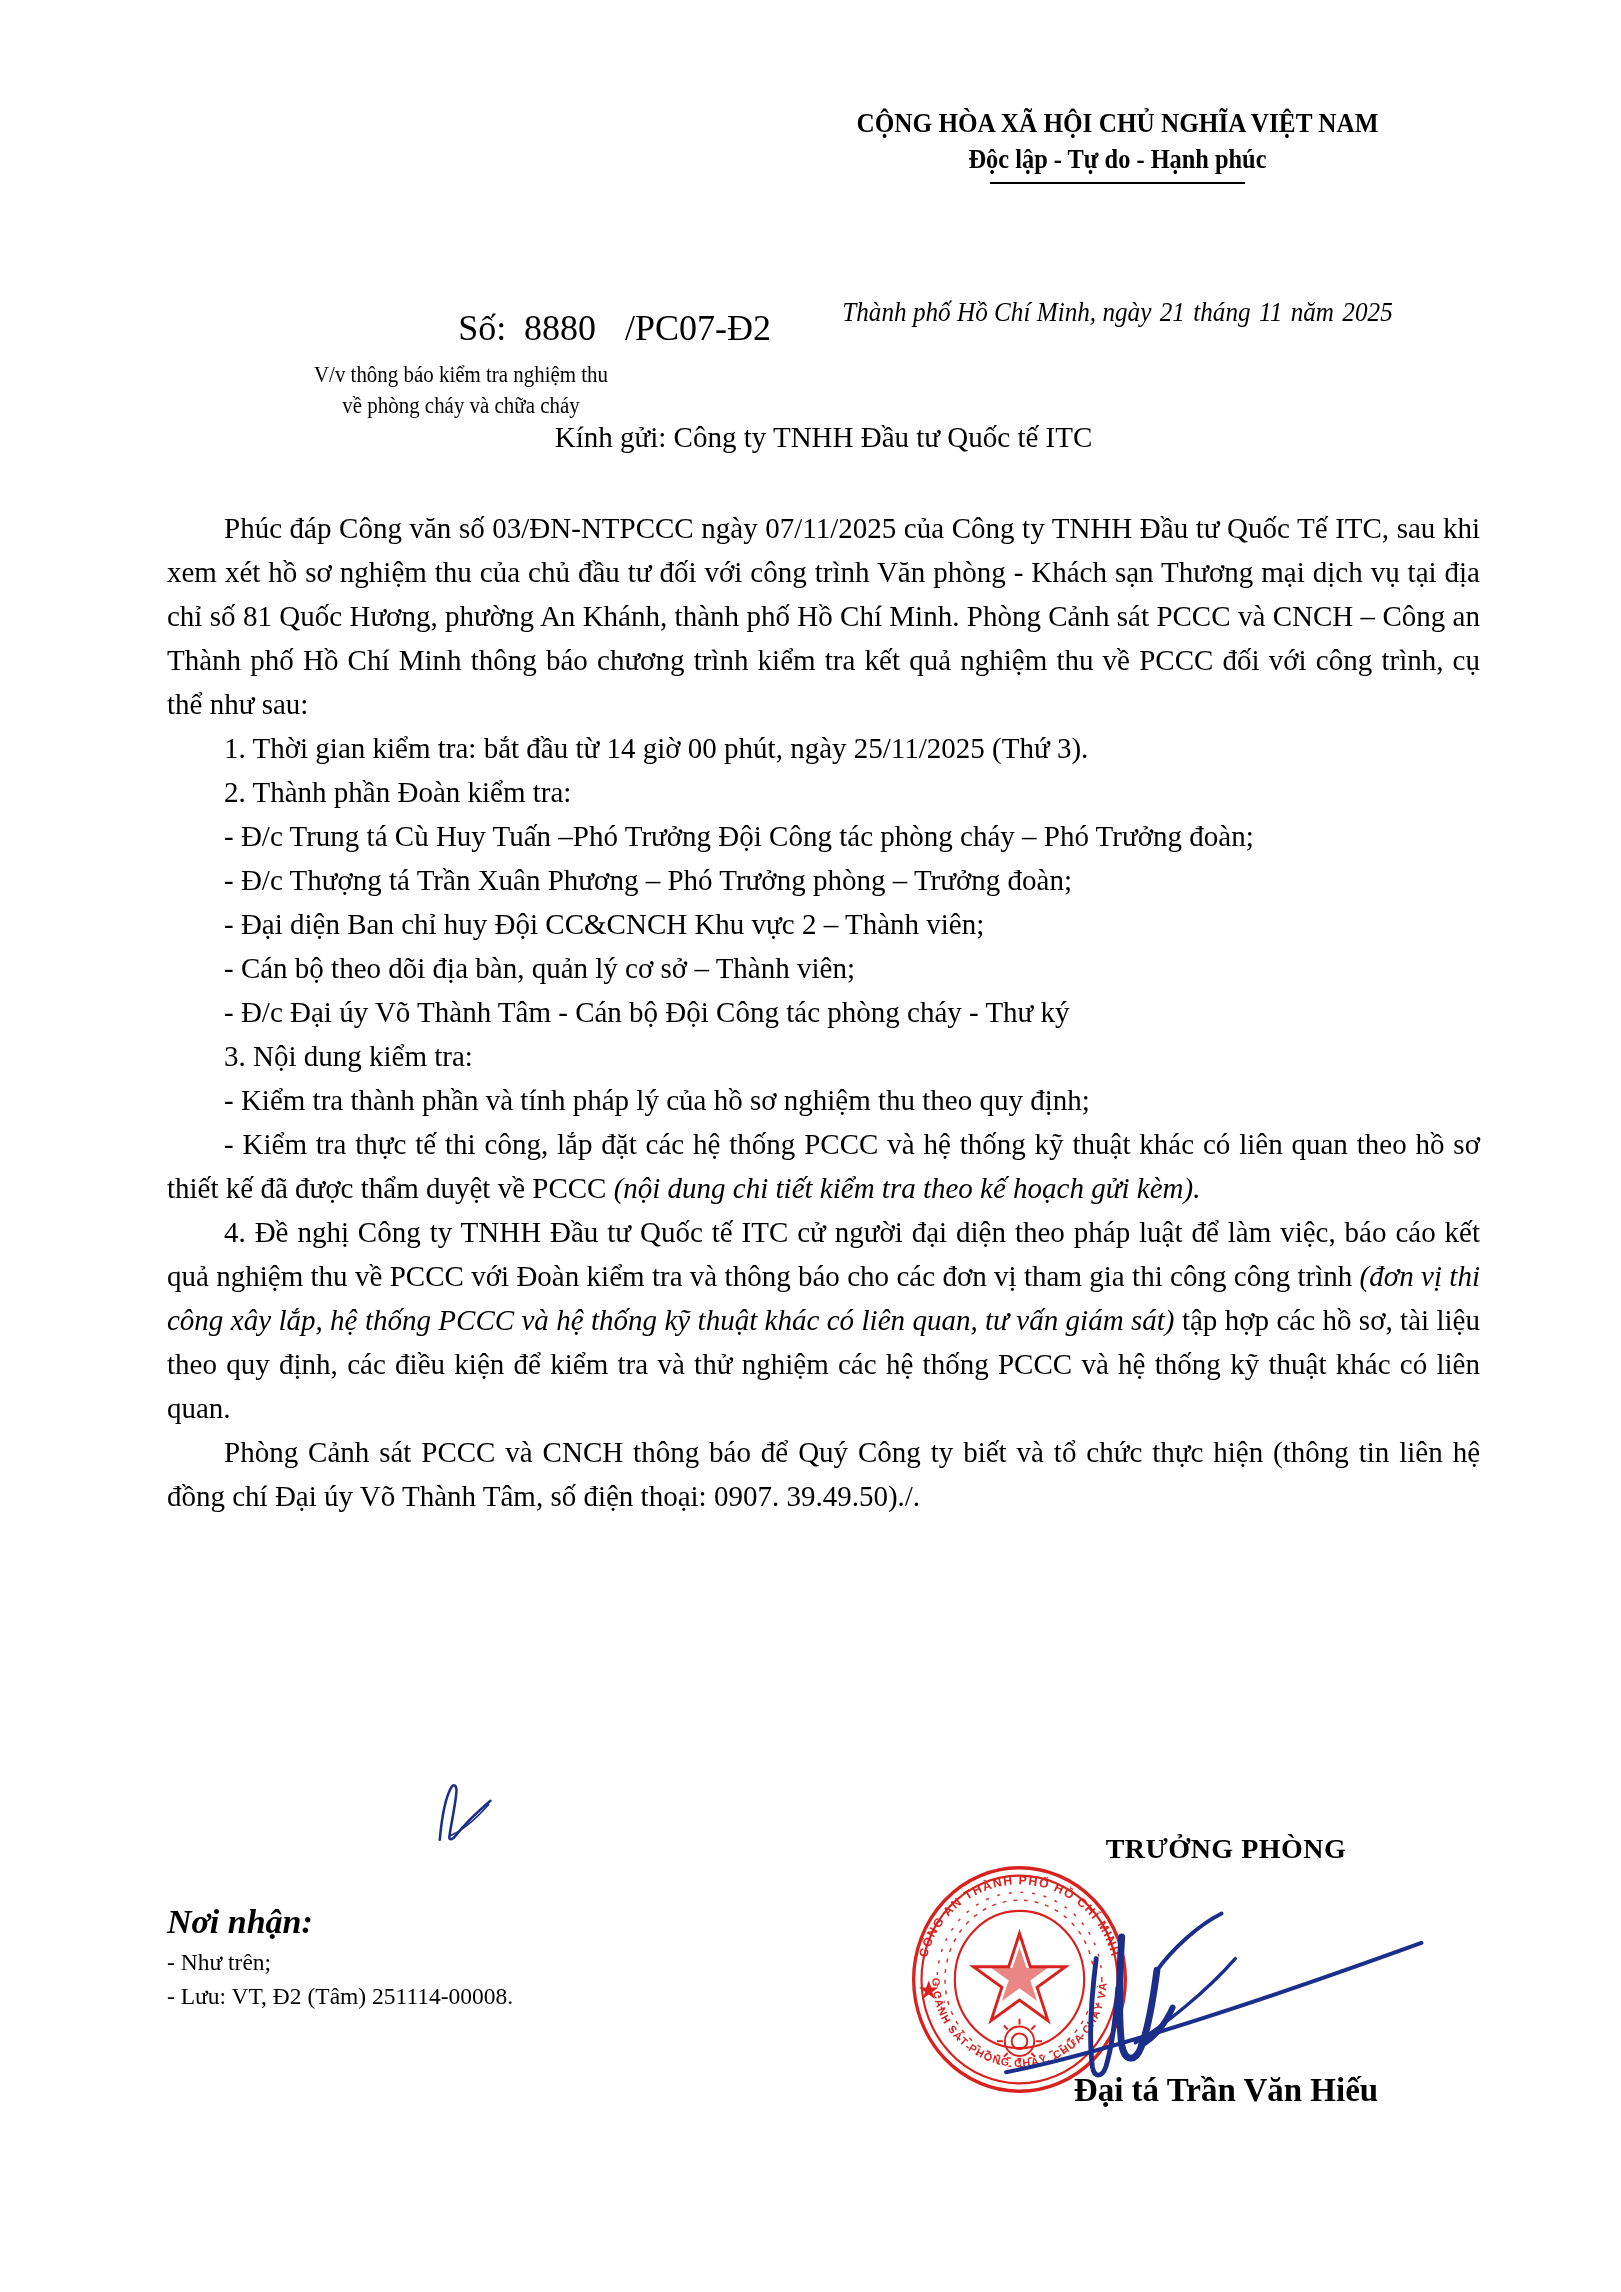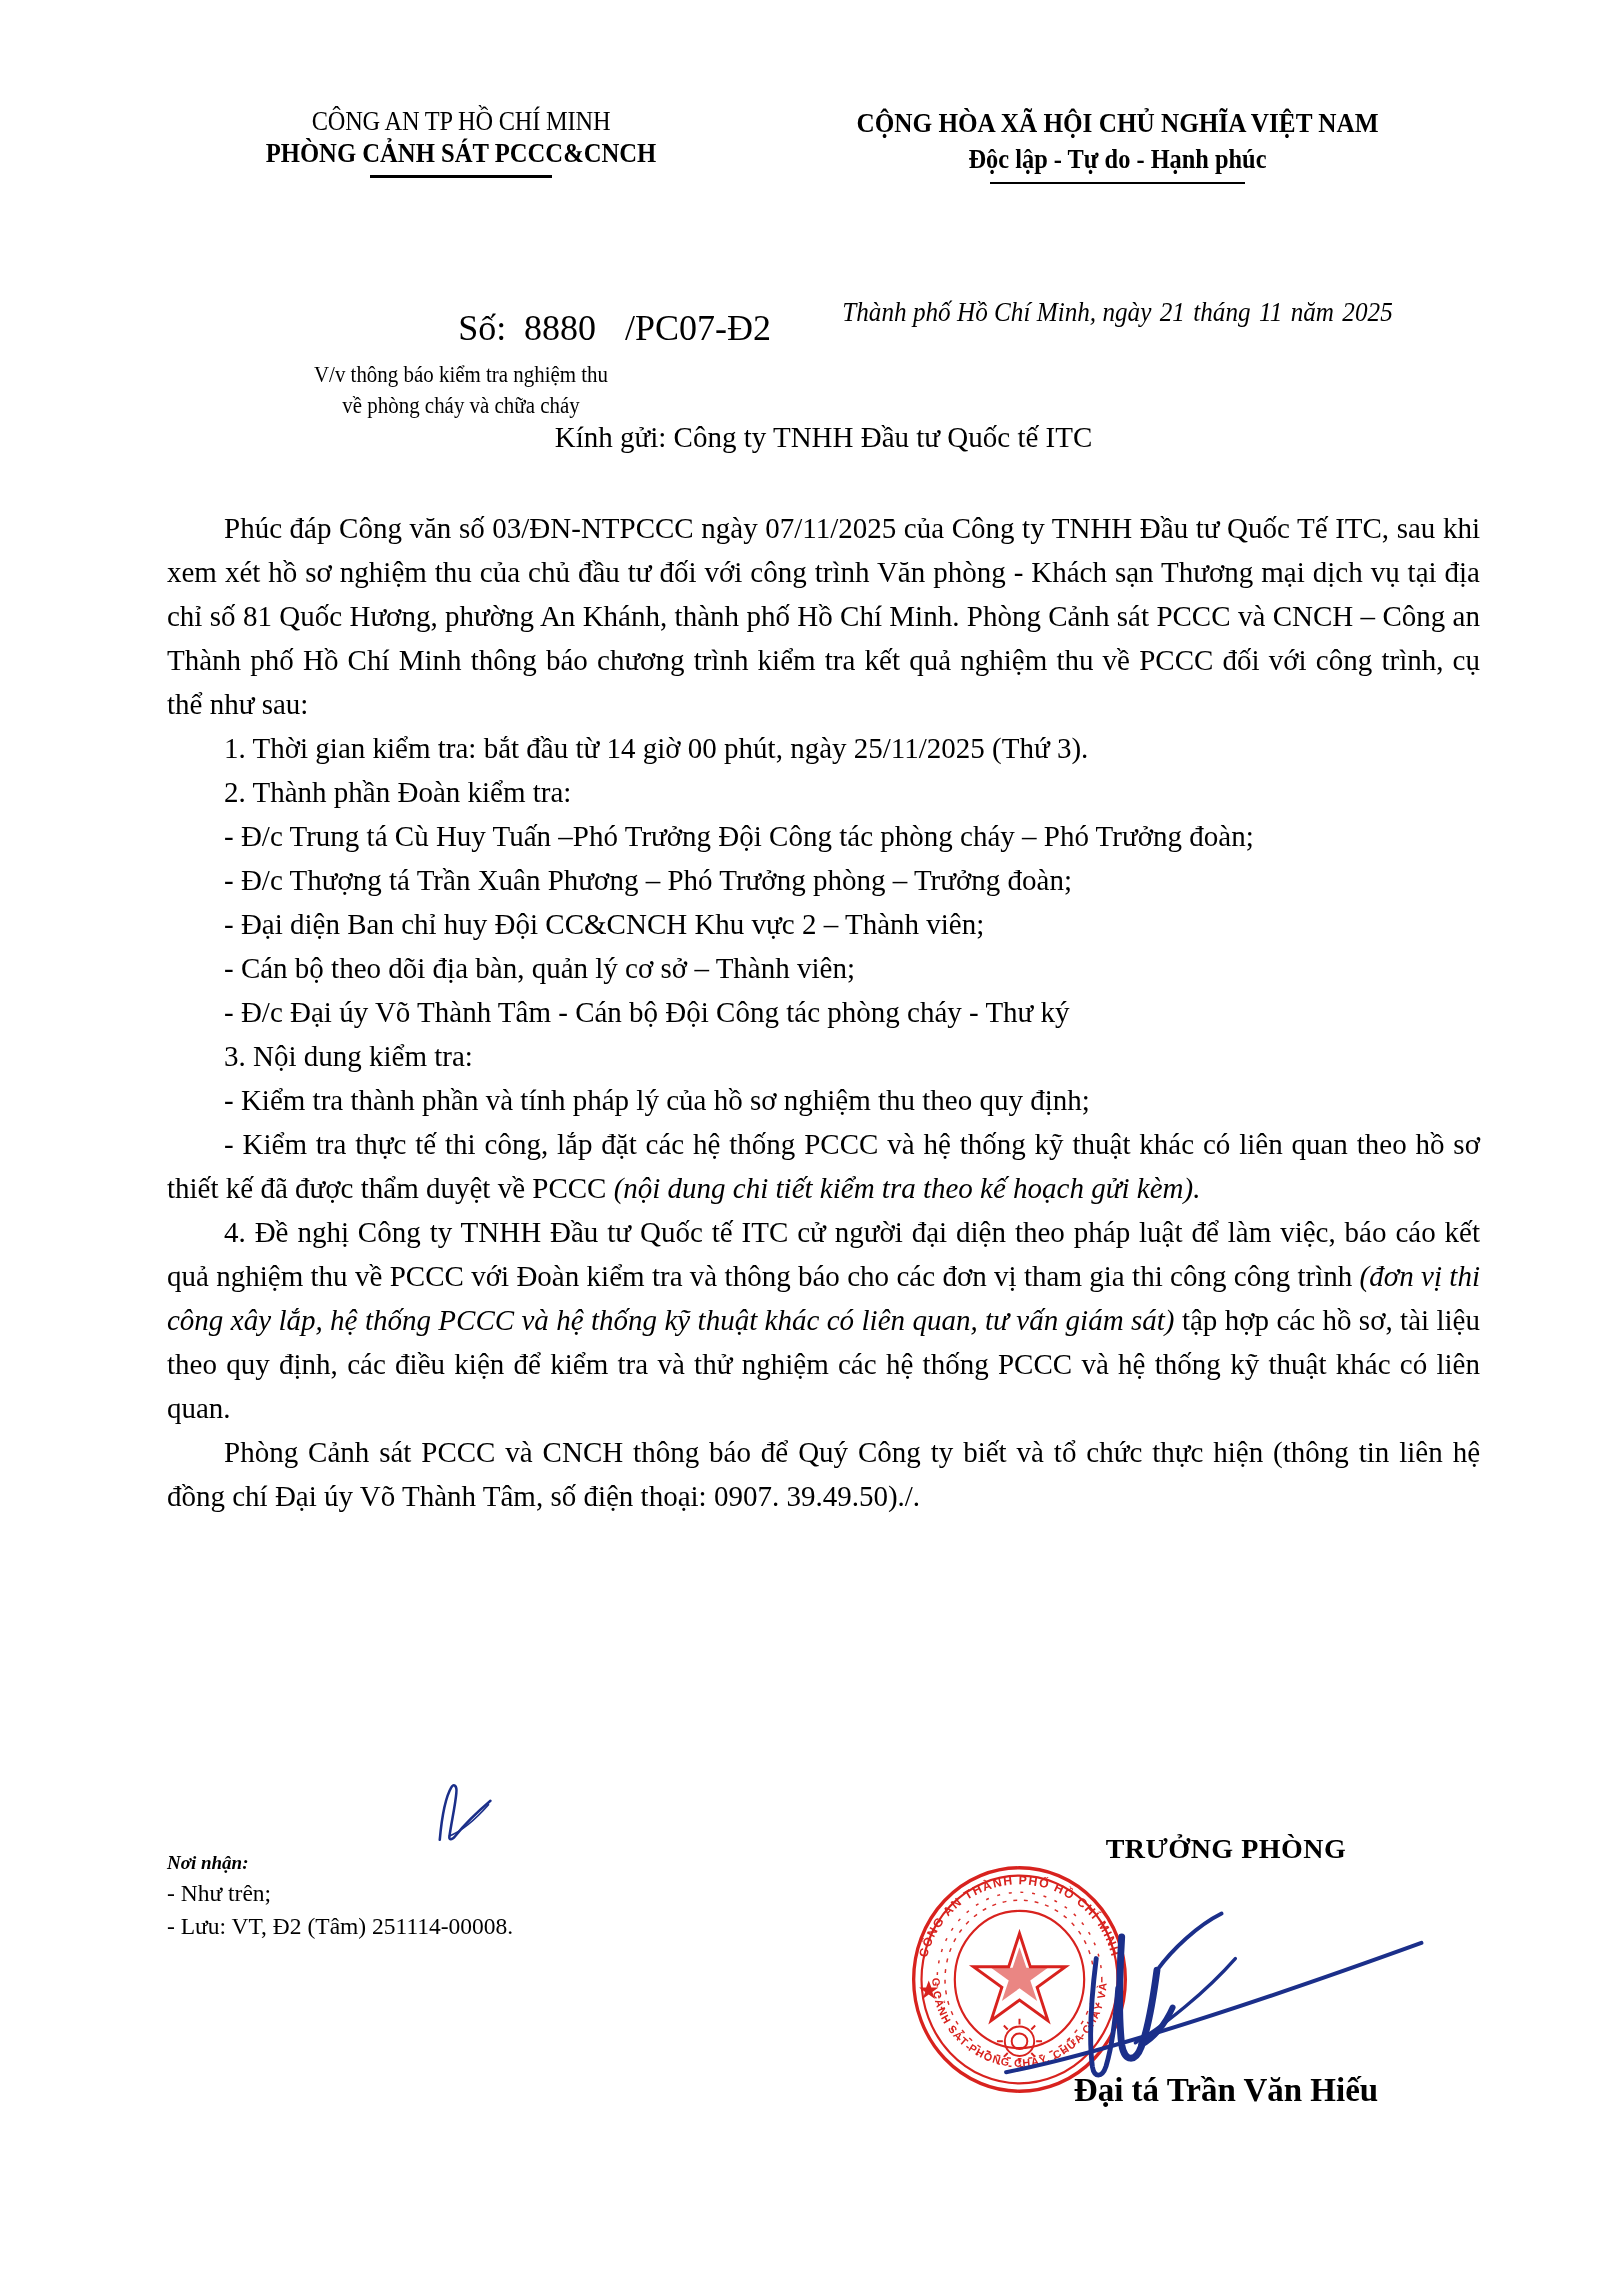--- a/index.html
+++ b/index.html
@@ -169,21 +169,22 @@
     position: absolute;
     top: 1850px;
     left: 0;
     width: 608px;
     font-size: 23.5px;
     line-height: 1.42;
   }
   .recv .recv-title {
     font-weight: bold;
     font-style: italic;
-    font-size: 19px;
+    font-size: 34px;
+    margin-top: 48px;
   }
 
   .sign-block {
     position: absolute;
     top: 1833px;
     left: 804px;
     width: 510px;
     text-align: center;
   }
   .sign-title {
@@ -231,25 +232,20 @@
   }
 </style>
 </head>
 <body>
 
 <div class="page">
   <div class="sheet">
 
     <div class="header">
 
-      <div class="hdr-left">
-        <div class="org-line1">CÔNG AN TP HỒ CHÍ MINH</div>
-        <div class="org-line2">PHÒNG CẢNH SÁT PCCC&amp;CNCH</div>
-        <div class="rule rule-left"></div>
-      </div>
 
       <div class="hdr-right">
         <div class="nation-line1">CỘNG HÒA XÃ HỘI CHỦ NGHĨA VIỆT NAM</div>
         <div class="nation-line2">Độc lập - Tự do - Hạnh phúc</div>
         <div class="rule rule-right"></div>
       </div>
 
       <div class="docnum">
         <span>Số:</span><span class="sp1"></span><span>8880</span><span class="sp2"></span><span>/PC07-Đ2</span>
       </div>

